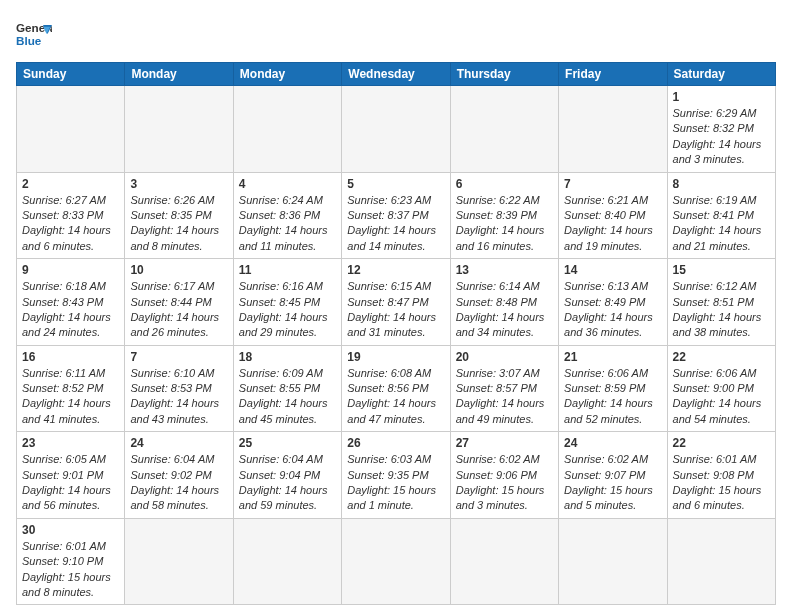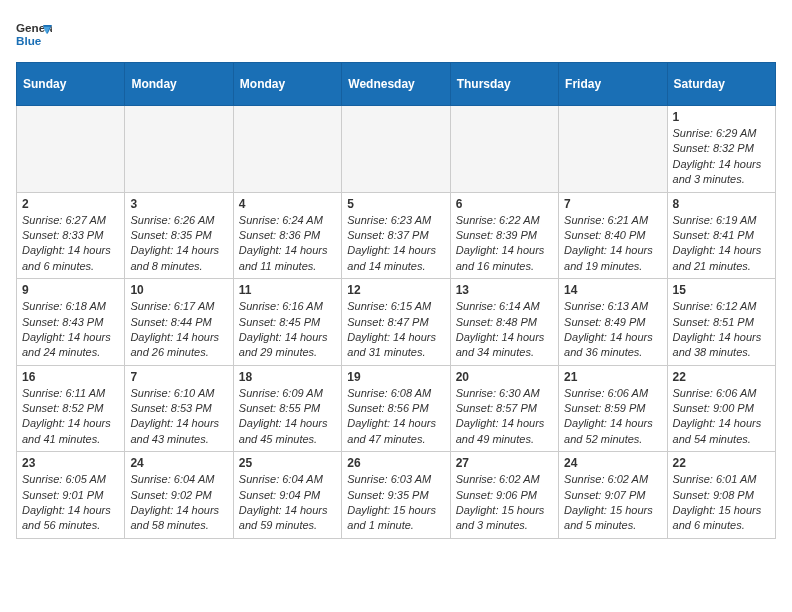--- a/index.html
+++ b/index.html
@@ -41,21 +41,21 @@
     .calendar {
       width: 100%;
       border-collapse: collapse;
       border: 1px solid #ccc;
     }
     .calendar th {
       background: #1a6fb5;
       color: #fff;
       font-size: 12px;
       font-weight: bold;
-      padding: 14px 6px;
+      padding: 4px 6px;
       text-align: left;
       border: 1px solid #1560a0;
     }
     .calendar td {
       width: 108px;
       vertical-align: top;
       padding: 4px 5px;
       border: 1px solid #ccc;
       font-size: 9.5px;
       color: #333;
@@ -231,21 +231,21 @@
 Daylight: 14 hours and 45 minutes.</div>
         </td>
         <td>
           <span class="day-number">19</span>
           <div class="day-info">Sunrise: 6:08 AM
 Sunset: 8:56 PM
 Daylight: 14 hours and 47 minutes.</div>
         </td>
         <td>
           <span class="day-number">20</span>
-          <div class="day-info">Sunrise: 6:30 AM
+          <div class="day-info">Sunrise: 3:07 AM
 Sunset: 8:57 PM
 Daylight: 14 hours and 49 minutes.</div>
         </td>
         <td>
           <span class="day-number">21</span>
           <div class="day-info">Sunrise: 6:06 AM
 Sunset: 8:59 PM
 Daylight: 14 hours and 52 minutes.</div>
         </td>
         <td>
@@ -292,14 +292,28 @@
 Sunset: 9:07 PM
 Daylight: 15 hours and 5 minutes.</div>
         </td>
         <td>
           <span class="day-number">22</span>
           <div class="day-info">Sunrise: 6:01 AM
 Sunset: 9:08 PM
 Daylight: 15 hours and 6 minutes.</div>
         </td>
       </tr>
+      <tr>
+        <td>
+          <span class="day-number">30</span>
+          <div class="day-info">Sunrise: 6:01 AM
+Sunset: 9:10 PM
+Daylight: 15 hours and 8 minutes.</div>
+        </td>
+        <td class="empty"></td>
+        <td class="empty"></td>
+        <td class="empty"></td>
+        <td class="empty"></td>
+        <td class="empty"></td>
+        <td class="empty"></td>
+      </tr>
     </tbody>
 </table>
 
 </body></html>

